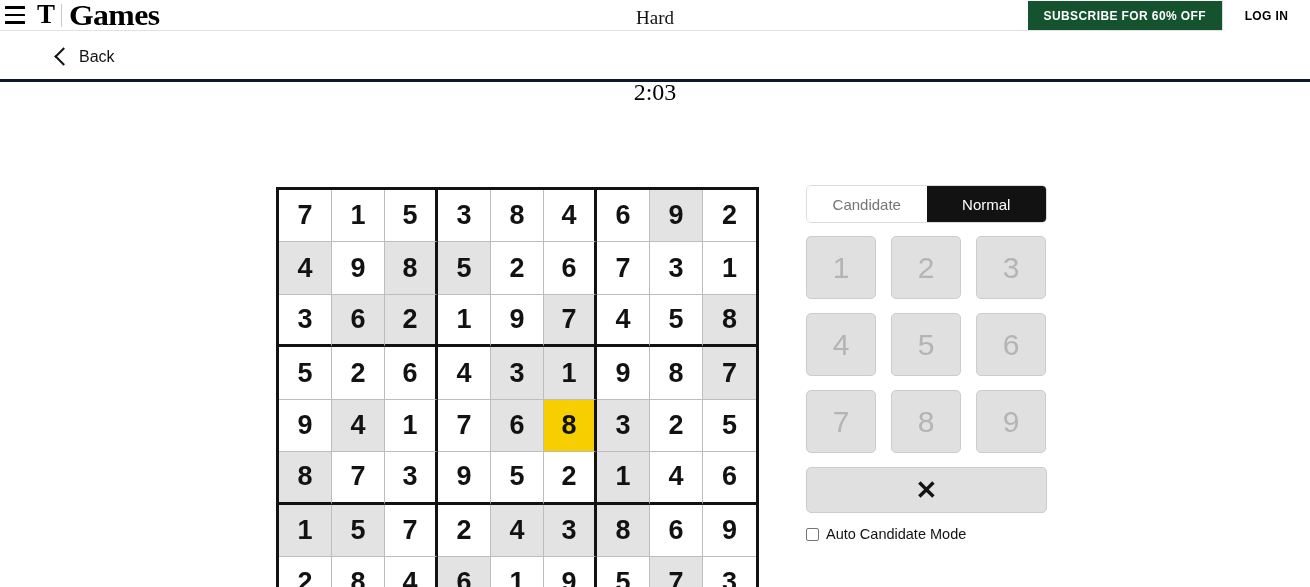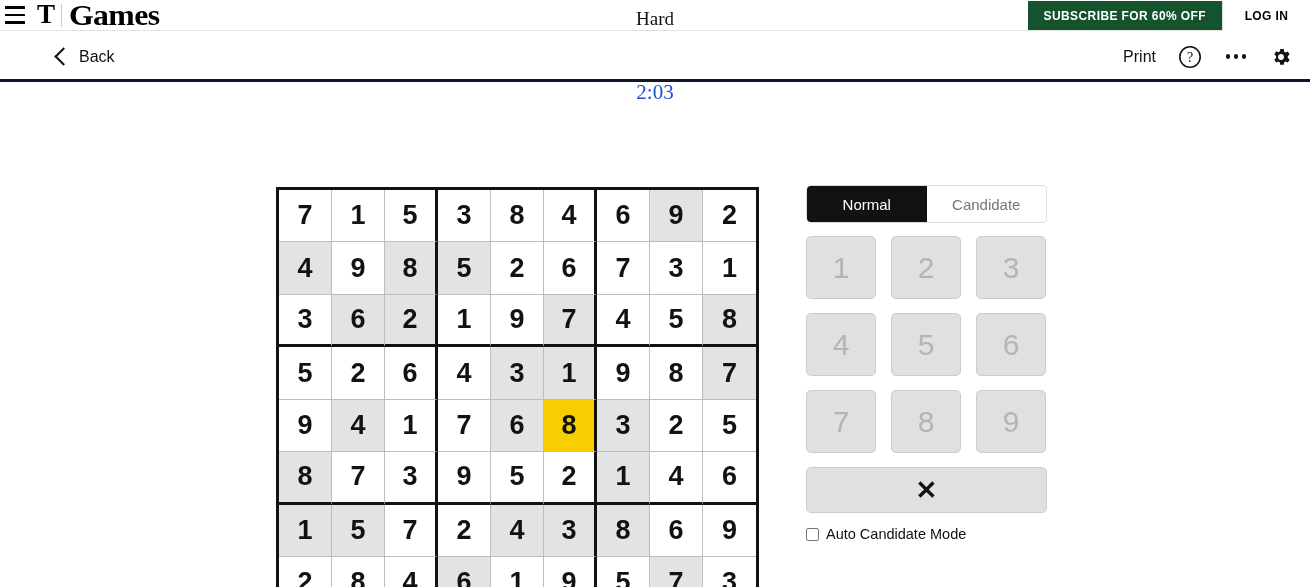--- a/index.html
+++ b/index.html
@@ -128,22 +128,22 @@
     pointer-events: none;
     flex-direction: column;
   }
   #difficulty-label {
     font-family: "Liberation Serif", serif;
     font-size: 19px;
     color: #121212;
   }
   #timer-value {
     font-family: "Liberation Serif", serif;
-    font-size: 21px;
-    color: #1d4ed8;
+    font-size: 24px;
+    color: #000000;
   }
   #toolbar-actions {
     position: absolute;
     right: 18px; top: 0; height: 51px;
     display: flex; align-items: center; gap: 22px;
   }
   #print-button {
     font-size: 16px; color: #121212; cursor: pointer;
     font-family: "Liberation Sans", sans-serif;
   }
@@ -294,39 +294,20 @@
   <div id="back-button">
     <span id="back-chevron"></span>
     <span id="back-label">Back</span>
   </div>
 
   <div id="puzzle-meta">
     <span id="difficulty-label">Hard</span>
     <span id="timer-value">2:03</span>
   </div>
 
-  <div id="toolbar-actions">
-    <span id="print-button">Print</span>
-    <span class="icon-btn" id="help-icon">
-      <svg width="24" height="24" viewBox="0 0 24 24" aria-hidden="true">
-        <circle cx="12" cy="12" r="10.2" fill="none" stroke="#121212" stroke-width="1.6"></circle>
-        <text x="12" y="17" text-anchor="middle" font-family="Liberation Serif, serif" font-size="14" fill="#121212">?</text>
-      </svg>
-    </span>
-    <span class="icon-btn" id="more-icon">
-      <span class="dot"></span>
-      <span class="dot"></span>
-      <span class="dot"></span>
-    </span>
-    <span class="icon-btn" id="settings-icon">
-      <svg width="22" height="22" viewBox="0 0 24 24" aria-hidden="true">
-        <path fill="#121212" d="M19.4 13a7.6 7.6 0 0 0 0-2l2-1.6-1.9-3.3-2.4 1a7.6 7.6 0 0 0-1.8-1L15 3.2h-3.8l-.3 2.6c-.6.2-1.2.6-1.8 1l-2.4-1L4.7 9.4 6.7 11a7.6 7.6 0 0 0 0 2l-2 1.6 1.9 3.3 2.4-1c.6.4 1.2.8 1.8 1l.3 2.6H15l.3-2.6c.6-.2 1.2-.6 1.8-1l2.4 1 1.9-3.3-2-1.6zM12 15.2A3.2 3.2 0 1 1 12 8.8a3.2 3.2 0 0 1 0 6.4z"></path>
-      </svg>
-    </span>
-  </div>
 </div>
 
 <div id="game-stage">
 
   <div id="sudoku-board">
       <div class="cell">7</div>
       <div class="cell">1</div>
       <div class="cell col-r3">5</div>
       <div class="cell">3</div>
       <div class="cell">8</div>
@@ -395,22 +376,22 @@
       <div class="cell">1</div>
       <div class="cell col-r3">9</div>
       <div class="cell">5</div>
       <div class="cell shaded">7</div>
       <div class="cell col-last">3</div>
     </div>
 
   <div id="control-panel">
 
     <div id="mode-toggle">
+      <div class="mode-tab inactive">Candidate</div>
       <div class="mode-tab active">Normal</div>
-      <div class="mode-tab inactive">Candidate</div>
     </div>
 
     <div id="numpad">
         <div class="num-key">1</div>
         <div class="num-key">2</div>
         <div class="num-key">3</div>
         <div class="num-key">4</div>
         <div class="num-key">5</div>
         <div class="num-key">6</div>
         <div class="num-key">7</div>

